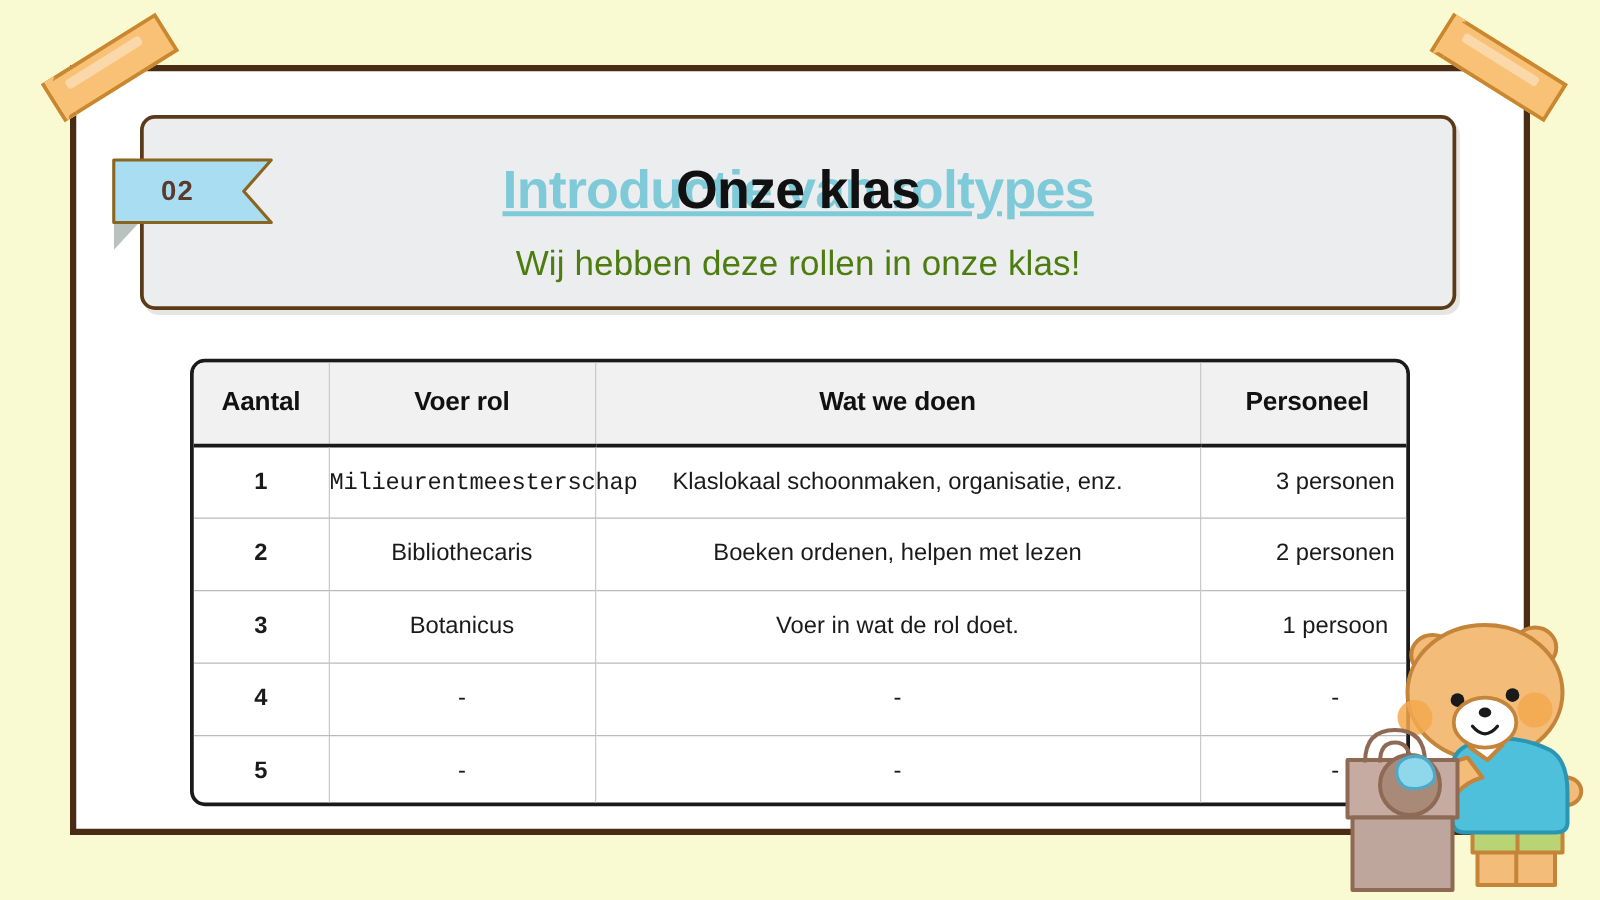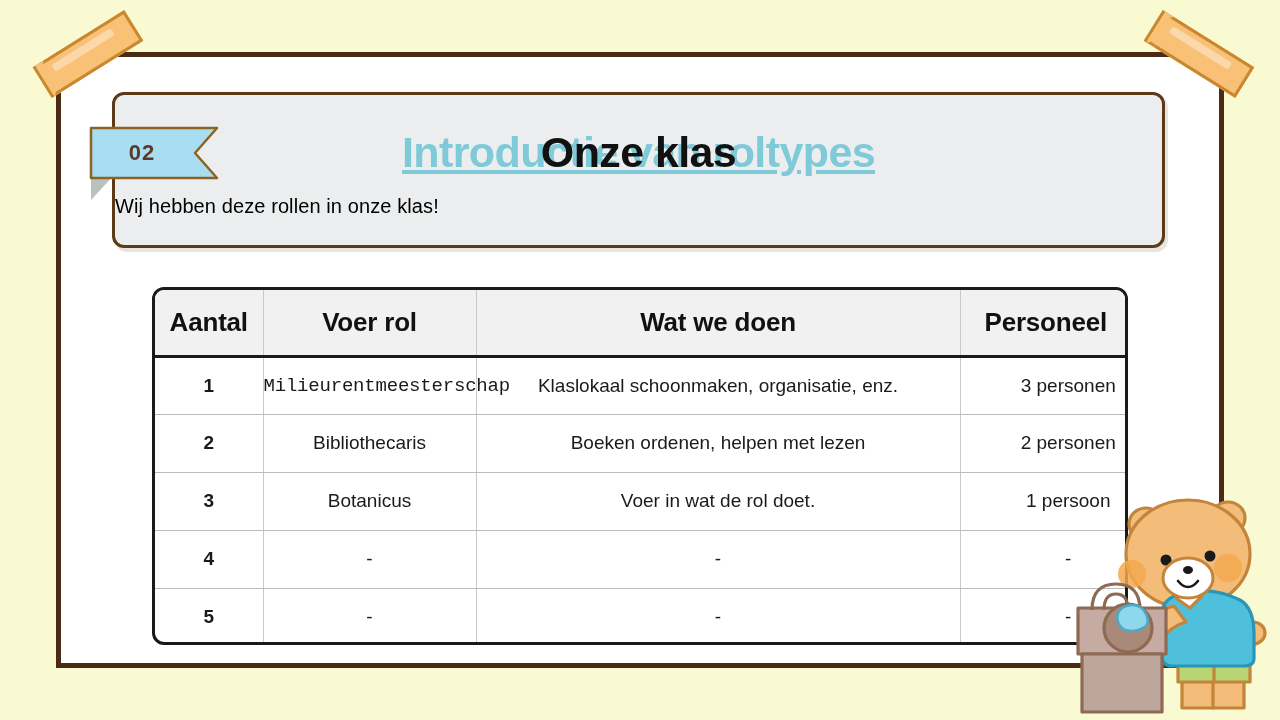--- a/index.html
+++ b/index.html
@@ -105,22 +105,23 @@
   }
   #title-main-layer {
     color: #111111;
   }
 
   #header-subtitle {
     position: absolute;
     left: 0;
     top: 100px;
     width: 100%;
-    font-size: 20px;
-    color: #000000;
+    text-align: center;
+    font-size: 28px;
+    color: #4d7c0f;
     letter-spacing: 0.1px;
   }
 
   
   #ribbon-badge {
     position: absolute;
     left: 88px;
     top: 124px;
     width: 132px;
     height: 58px;
@@ -173,21 +174,21 @@
     width: 100%;
     height: 100%;
     border-collapse: collapse;
     table-layout: fixed;
   }
   #roles-table thead tr {
     background: #F1F1F1;
   }
   #roles-table th {
     height: 66px;
-    font-size: 26px;
+    font-size: 21px;
     font-weight: 800;
     color: #111111;
     border-bottom: 3px solid #1A1A1A;
     border-right: 1px solid #C9C9C9;
     letter-spacing: -0.2px;
   }
   #roles-table th:last-child { border-right: none; }
   #roles-table td {
     height: 58px;
     text-align: center;

